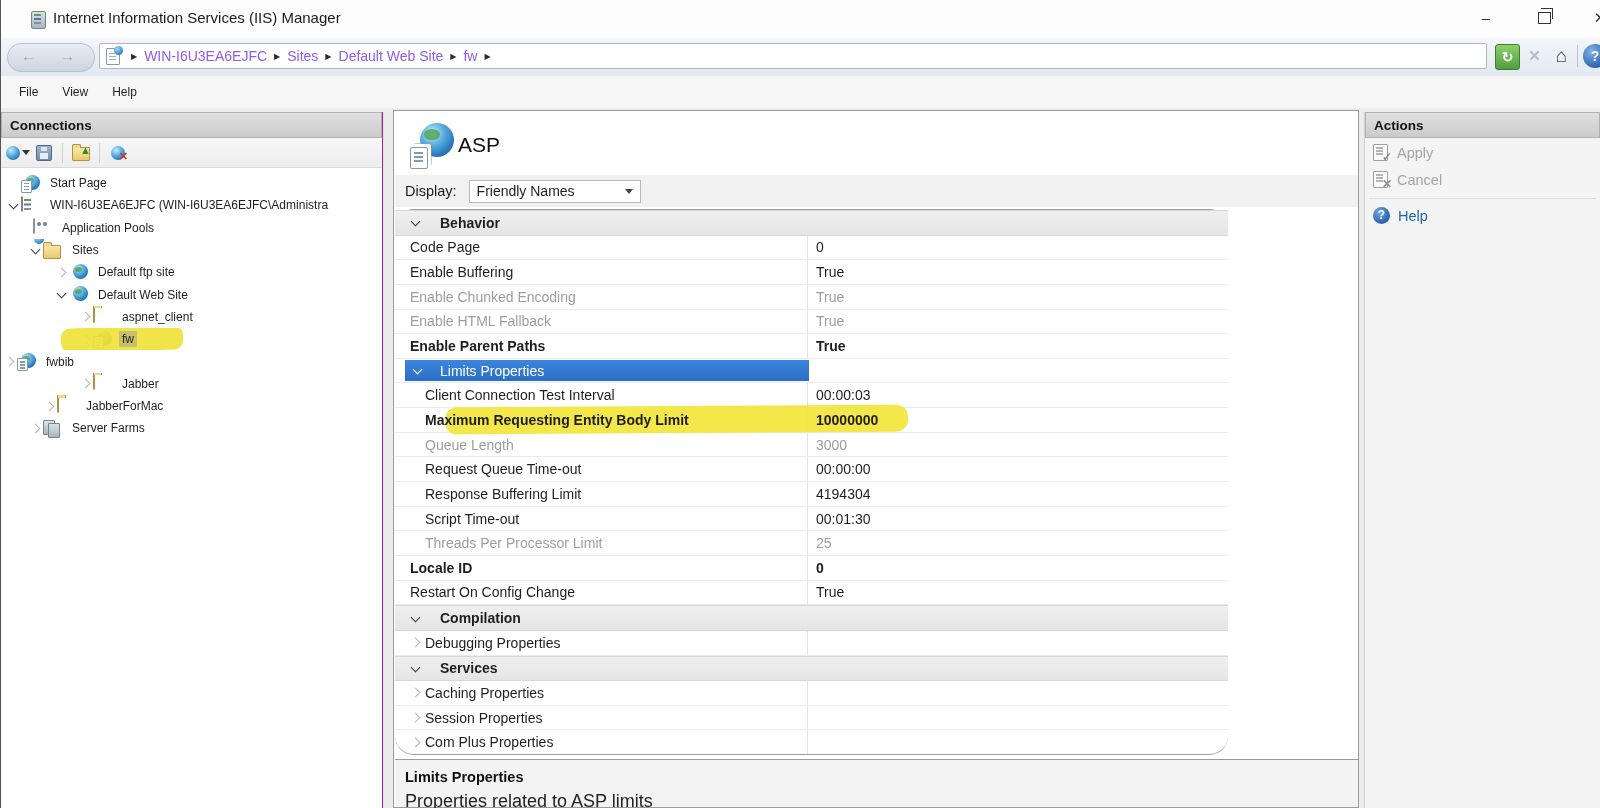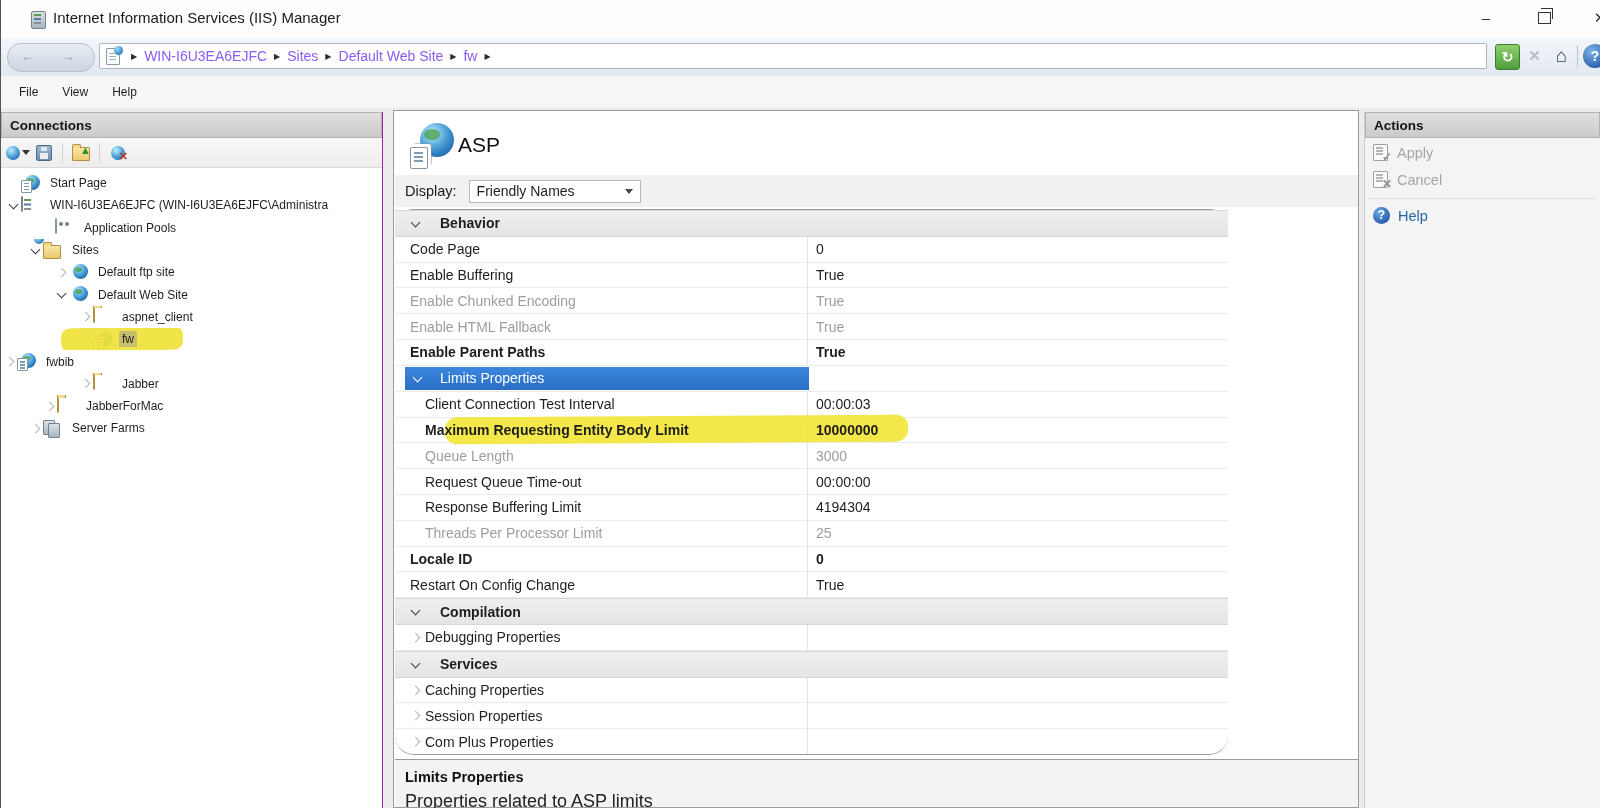--- a/index.html
+++ b/index.html
@@ -222,21 +222,21 @@
             </span>
             <span class="tlabel">Start Page</span>
           </div>
           <div class="titem" style="padding-left: 4px;">
             <span class="chevbox">
               <span class="chev down"></span>
             </span>
             <span class="iw ticon"><span class="server"></span></span>
             <span class="tlabel">WIN-I6U3EA6EJFC (WIN-I6U3EA6EJFC\Administra</span>
           </div>
-          <div class="titem" style="padding-left: 38px;">
+          <div class="titem" style="padding-left: 16px;">
             <span class="chevbox"></span>
             <span class="iw ticon"><span class="apppools"></span></span>
             <span class="tlabel">Application Pools</span>
           </div>
           <div class="titem" style="padding-left: 26px;">
             <span class="chevbox">
               <span class="chev down"></span>
             </span>
             <span class="iw ticon"><span class="sites"><span class="folder"></span></span></span>
             <span class="tlabel">Sites</span>
@@ -413,20 +413,28 @@
             </div>
           </div>
           <div class="g-row" data-indent="1">
             <div class="g-name">
               <span class="name-text">Response Buffering Limit</span>
             </div>
             <div class="g-val">
               <span>4194304</span>
             </div>
           </div>
+          <div class="g-row" data-indent="1">
+            <div class="g-name">
+              <span class="name-text">Script Time-out</span>
+            </div>
+            <div class="g-val">
+              <span>00:01:30</span>
+            </div>
+          </div>
           <div class="g-row grayed" data-indent="1">
             <div class="g-name">
               <span class="name-text">Threads Per Processor Limit</span>
             </div>
             <div class="g-val">
               <span>25</span>
             </div>
           </div>
           <div class="g-row boldrow">
             <div class="g-name">

